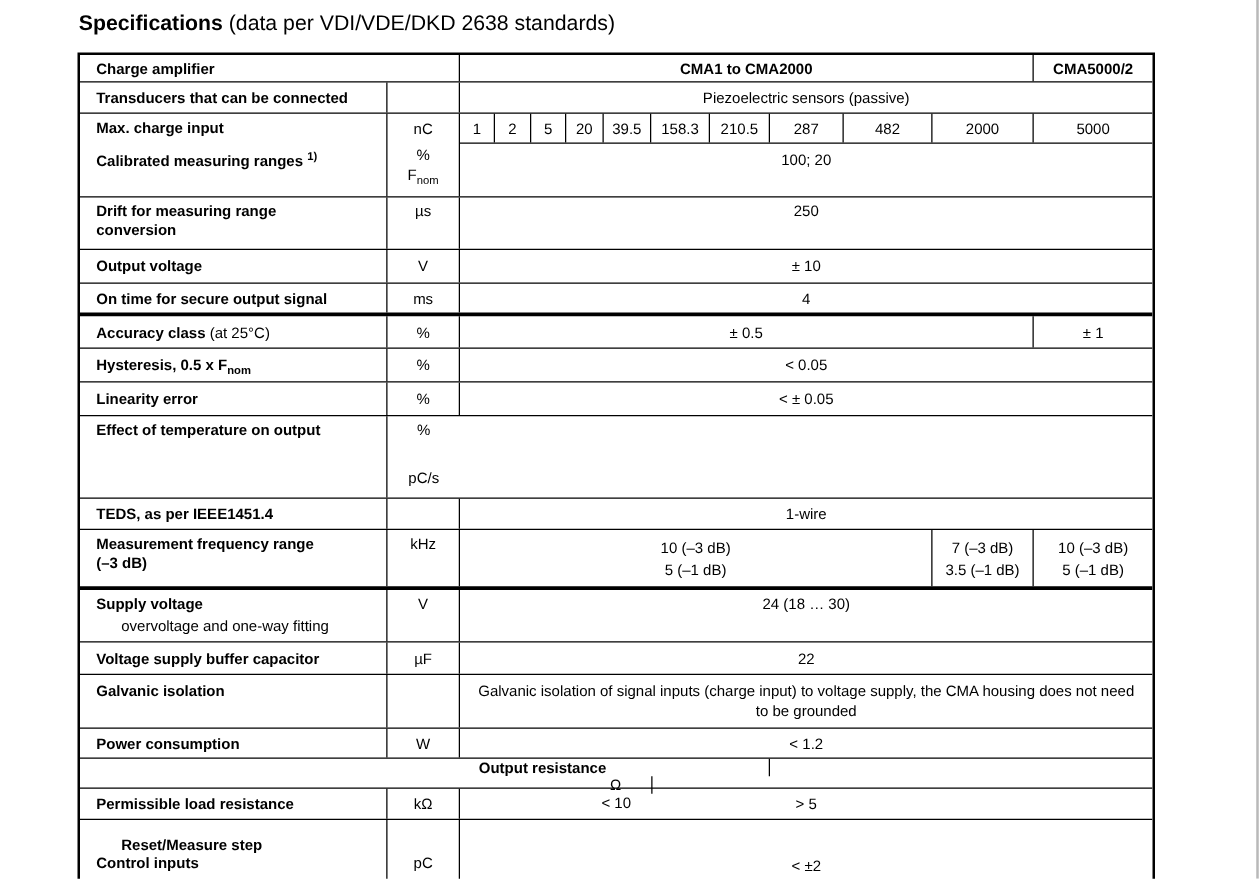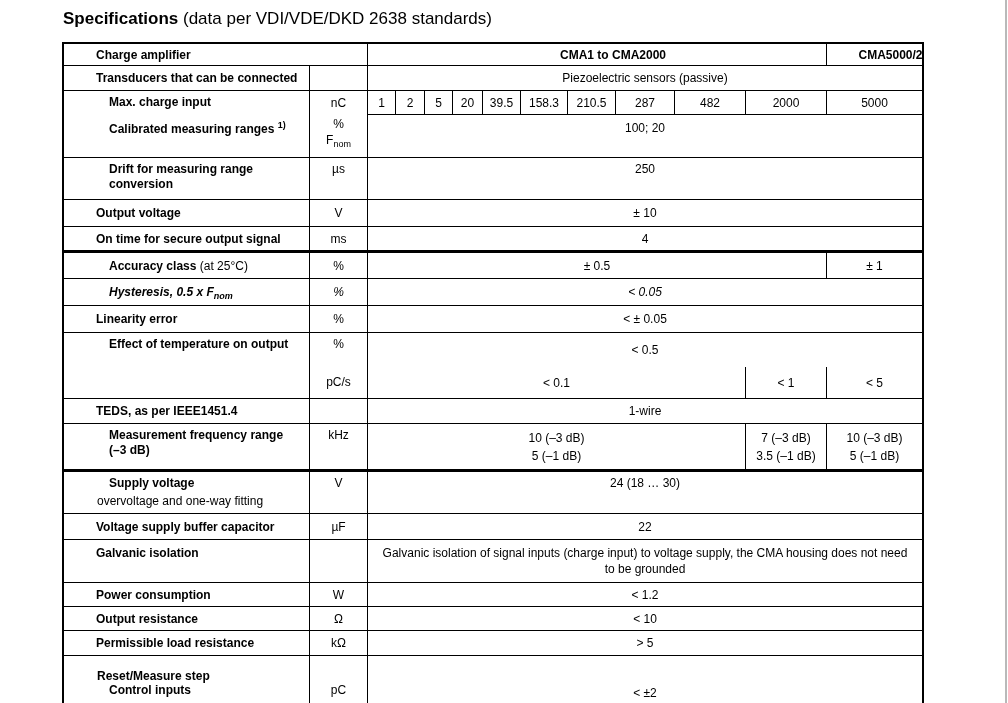--- a/index.html
+++ b/index.html
@@ -22,21 +22,21 @@
   .c { border-right:1px solid #000; height:100%; position:relative; }
   .c:last-child { border-right:none; }
   .lab   { width:246px; padding-left:13px; }
   .unit  { width:58px; text-align:center; }
   .val   { width:554px; text-align:center; }
   .w-hl  { width:304px; padding-left:13px; }   
   .w-main{ width:459px; text-align:center; }   
   .w-5k  { width:95px;  text-align:center; }   
   .w-dm  { width:378px; text-align:center; }   
   .w-d2  { width:81px;  text-align:center; }   
-  .b { font-weight:bold;padding-left:32px; }
+  .b { font-weight:bold; }
   .vc { display:flex; align-items:center; }                    
   .vc .c { display:flex; align-items:center; }
   .vc .unit, .vc .val, .vc .w-main, .vc .w-5k { justify-content:center; }
   .toppad { padding-top:4px; }
   .lh15 { line-height:15px; }
   sup { font-size:9px; vertical-align:super; line-height:0; }
   sub { font-size:9px; vertical-align:sub; line-height:0; }
   
   .r1 { height:22px; }
   
@@ -54,21 +54,21 @@
   .mc6{width:47px}.mc7{width:48px}.mc8{width:59px}.mc9{width:71px}.mc10{width:81px}.mc11{width:95px}
   .r3 .ranges { margin-top:6px; }
   
   .r4 { height:42px; }
   
   .r5 { height:27px; }
   .r6 { height:26px; }
   
   .r7 { height:26px; }
   
-  .r8 { height:27px;font-style:italic; }
+  .r8 { height:27px; }
   .r9 { height:27px; }
   
   .r10 { height:66px; }
   .r10 .lab .l3 { margin-top:9px; }
   .r10 .unit .u2 { margin-top:24px; }
   .r10 .val { display:flex; flex-direction:column; }
   .r10 .v-top { height:34px; display:flex; align-items:center; justify-content:center; }
   .r10 .v-strip { height:31px; display:flex; }
   .r10 .v-strip .c { display:flex; align-items:center; justify-content:center; }
   
@@ -78,21 +78,21 @@
   .r12 .fcell { display:flex; flex-direction:column; justify-content:center; gap:4px; }
   
   .r13 { height:42px; }
   .ind { padding-left:20px; }
   
   .r14 { height:26px; }
   
   .r15 { height:43px; }
   .r15 .val { display:flex; align-items:center; justify-content:center; padding:0 10px; line-height:16px; }
   
-  .r16 { height:24px; } .r17 { height:24px; } .r18 { height:25px; }
+  .r16 { height:24px; } .r17 { height:24px;flex-direction:column; } .r18 { height:25px; }
   
   .r19 { height:52px; }
   .r19 .lab .l2 { margin-top:7px; }
   .r19 .unit { padding-top:27px; }
   .r19 .val  { padding-top:30px; }
 </style>
 </head>
 <body>
 
 <div class="title"><span class="tb">Specifications</span> <span>(data per VDI/VDE/DKD 2638 standards)</span></div>
@@ -182,28 +182,20 @@
   </div>
 
   <div class="tr r10">
     <div class="c lab toppad lh15">
       <div class="b">Effect of temperature on output</div>
     </div>
     <div class="c unit toppad">
       <div>%</div>
       <div class="u2">pC/s</div>
     </div>
-    <div class="c val">
-      <div class="v-top">&lt; 0.5</div>
-      <div class="v-strip">
-        <div class="c w-dm">&lt; 0.1</div>
-        <div class="c w-d2">&lt; 1</div>
-        <div class="c w-5k">&lt; 5</div>
-      </div>
-    </div>
   </div>
 
   <div class="tr r11 vc">
     <div class="c lab b">TEDS, as per IEEE1451.4</div>
     <div class="c unit"></div>
     <div class="c val">1-wire</div>
   </div>
 
   <div class="tr r12 thick">
     <div class="c lab toppad lh15">

